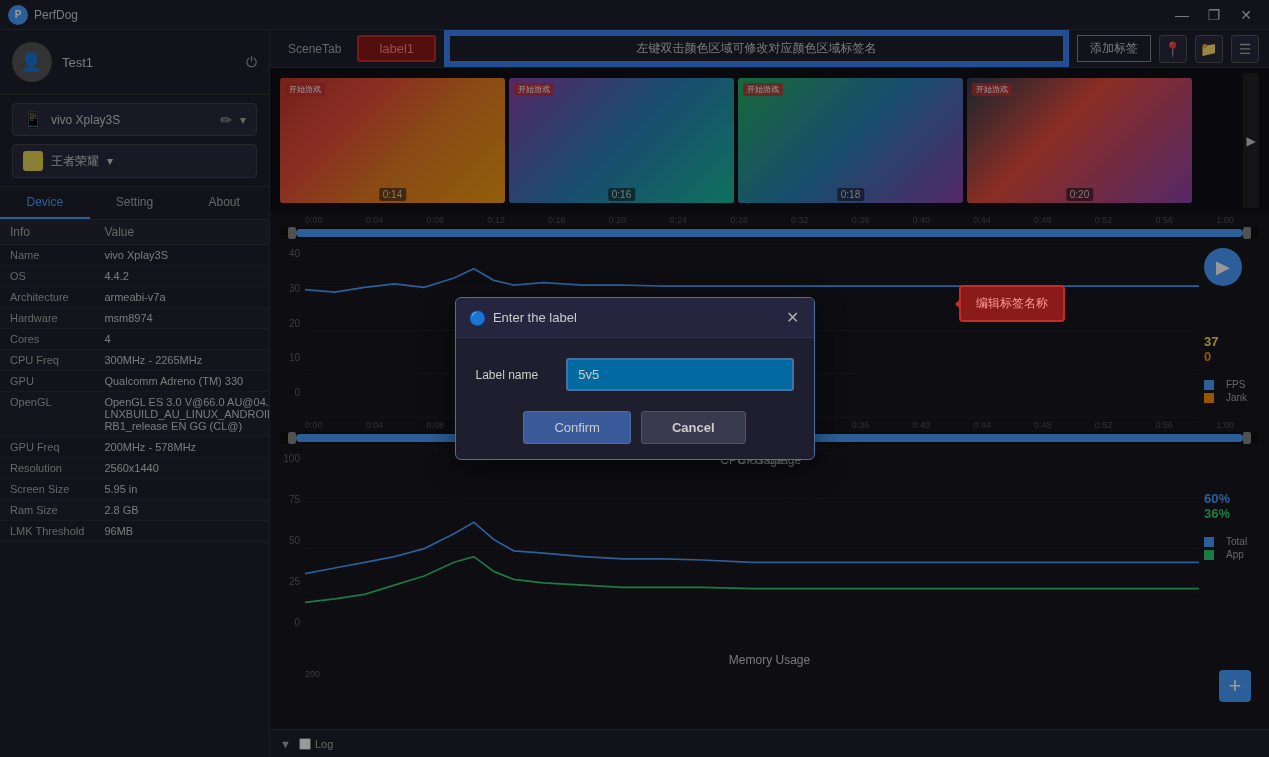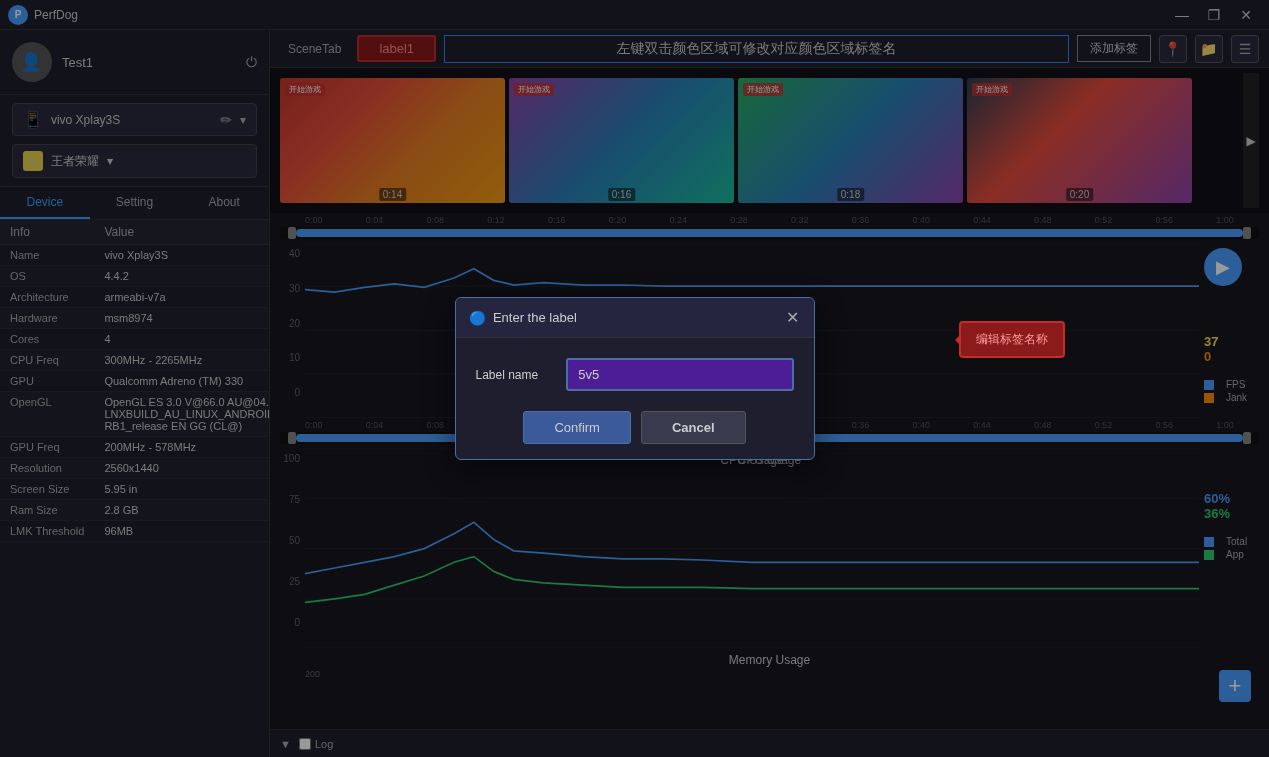--- a/index.html
+++ b/index.html
@@ -43,21 +43,21 @@
     .info-table tr:nth-child(even) td { background: #222230; }
     .info-table td:first-child { color: #aaa; white-space: nowrap; }
 
     
     .content-area { flex: 1; display: flex; flex-direction: column; background: #16161e; overflow: hidden; }
 
     
     .top-bar { height: 38px; background: #1e1e2e; display: flex; align-items: center; padding: 0 10px; gap: 8px; border-bottom: 1px solid #333; flex-shrink: 0; }
     .scene-tab { color: #aaa; font-size: 12px; padding: 4px 8px; }
     .label-badge { background: #8b1a1a; border: 2px solid #c42b2b; color: #ff8080; padding: 4px 20px; border-radius: 3px; font-size: 13px; flex: 0 0 auto; }
-    .hint-box { background: #1e1e2e; border: 1px solid #3b82f6; color: #ccc; padding: 4px 12px; font-size: 14px; flex: 1; text-align: center; }
+    .hint-box { background: #1e1e2e; border: 6px solid #3b82f6; color: #ccc; padding: 4px 12px; font-size: 12px; flex: 1; text-align: center; }
     .add-label-btn { background: #1e1e2e; border: 1px solid #888; color: #ccc; padding: 4px 12px; font-size: 12px; cursor: pointer; }
     .top-icon-btn { width: 28px; height: 28px; background: #2a2a3e; border: 1px solid #555; border-radius: 3px; display: flex; align-items: center; justify-content: center; color: #aaa; cursor: pointer; font-size: 14px; }
 
     
     .screenshots-strip { height: 145px; background: #0f0f18; display: flex; align-items: center; padding: 5px 10px; gap: 4px; overflow: hidden; position: relative; flex-shrink: 0; }
     .screenshot-thumb { width: 225px; height: 125px; background: #333; border-radius: 3px; overflow: hidden; flex-shrink: 0; position: relative; }
     .scene-game-ui { width: 100%; height: 100%; background: linear-gradient(135deg, #c0392b 0%, #e74c3c 30%, #8e44ad 70%, #2980b9 100%); position: relative; }
     .time-label { position: absolute; bottom: 2px; left: 50%; transform: translateX(-50%); color: #ccc; font-size: 10px; background: rgba(0,0,0,0.5); padding: 1px 4px; border-radius: 2px; }
 
     .fps-chart { height: 180px; background: #16161e; position: relative; display: flex; }
@@ -79,27 +79,27 @@
     
     .modal-overlay { position: fixed; top: 0; left: 0; width: 1269px; height: 757px; background: rgba(0,0,0,0.4); display: flex; align-items: center; justify-content: center; z-index: 100; }
     .modal { background: #1e1e2e; border: 1px solid #4a6fa5; border-radius: 6px; width: 360px; box-shadow: 0 8px 32px rgba(0,0,0,0.5); }
     .modal-header { background: #252540; padding: 10px 14px; display: flex; align-items: center; justify-content: space-between; border-radius: 6px 6px 0 0; border-bottom: 1px solid #333; }
     .modal-title { color: #ccc; font-size: 13px; display: flex; align-items: center; gap: 6px; }
     .modal-title-icon { color: #4a9eff; font-size: 14px; }
     .modal-close { color: #aaa; cursor: pointer; font-size: 16px; background: none; border: none; }
     .modal-body { padding: 20px 20px 15px; }
     .form-row { display: flex; align-items: center; gap: 28px; margin-bottom: 20px; }
     .form-label { color: #ccc; font-size: 12px; white-space: nowrap; }
-    .form-input { flex: 1; background: #4c1d95; border: 2px solid #4a6fa5; color: #ccc; padding: 7px 10px; border-radius: 3px; font-size: 13px; outline: none; }
+    .form-input { flex: 1; background: #0369a1; border: 2px solid #4a6fa5; color: #ccc; padding: 7px 10px; border-radius: 3px; font-size: 13px; outline: none; }
     .modal-buttons { display: flex; gap: 10px; justify-content: center; }
     .btn-confirm { background: #3a5a9a; border: 1px solid #4a6fa5; color: #ccc; padding: 8px 30px; border-radius: 3px; cursor: pointer; font-size: 13px; }
     .btn-cancel { background: #3a3a4e; border: 1px solid #555; color: #ccc; padding: 8px 30px; border-radius: 3px; cursor: pointer; font-size: 13px; font-weight: bold; }
 
     
-    .callout { position: absolute; background: #8b1a1a; border: 2px solid #c42b2b; color: #ff9999; padding: 8px 15px; border-radius: 4px; font-size: 12px; white-space: nowrap; margin-top: 36px; }
+    .callout { position: absolute; background: #8b1a1a; border: 2px solid #c42b2b; color: #ff9999; padding: 8px 15px; border-radius: 4px; font-size: 12px; white-space: nowrap; }
     .callout::before { content: ''; position: absolute; left: -12px; top: 50%; transform: translateY(-50%); border: 6px solid transparent; border-right-color: #c42b2b; }
 
     
     .bottom-bar { height: 28px; background: #1e1e2e; display: flex; align-items: center; padding: 0 10px; gap: 8px; border-top: 1px solid #333; flex-shrink: 0; }
     .bottom-btn { color: #aaa; font-size: 11px; background: none; border: none; cursor: pointer; }
     .log-check { display: flex; align-items: center; gap: 4px; color: #aaa; font-size: 11px; }
     .log-check input { width: 12px; height: 12px; }
 
     .scroll-right { position: absolute; right: 0; top: 0; height: 100%; width: 16px; background: #222; display: flex; align-items: center; justify-content: center; }
   </style>

